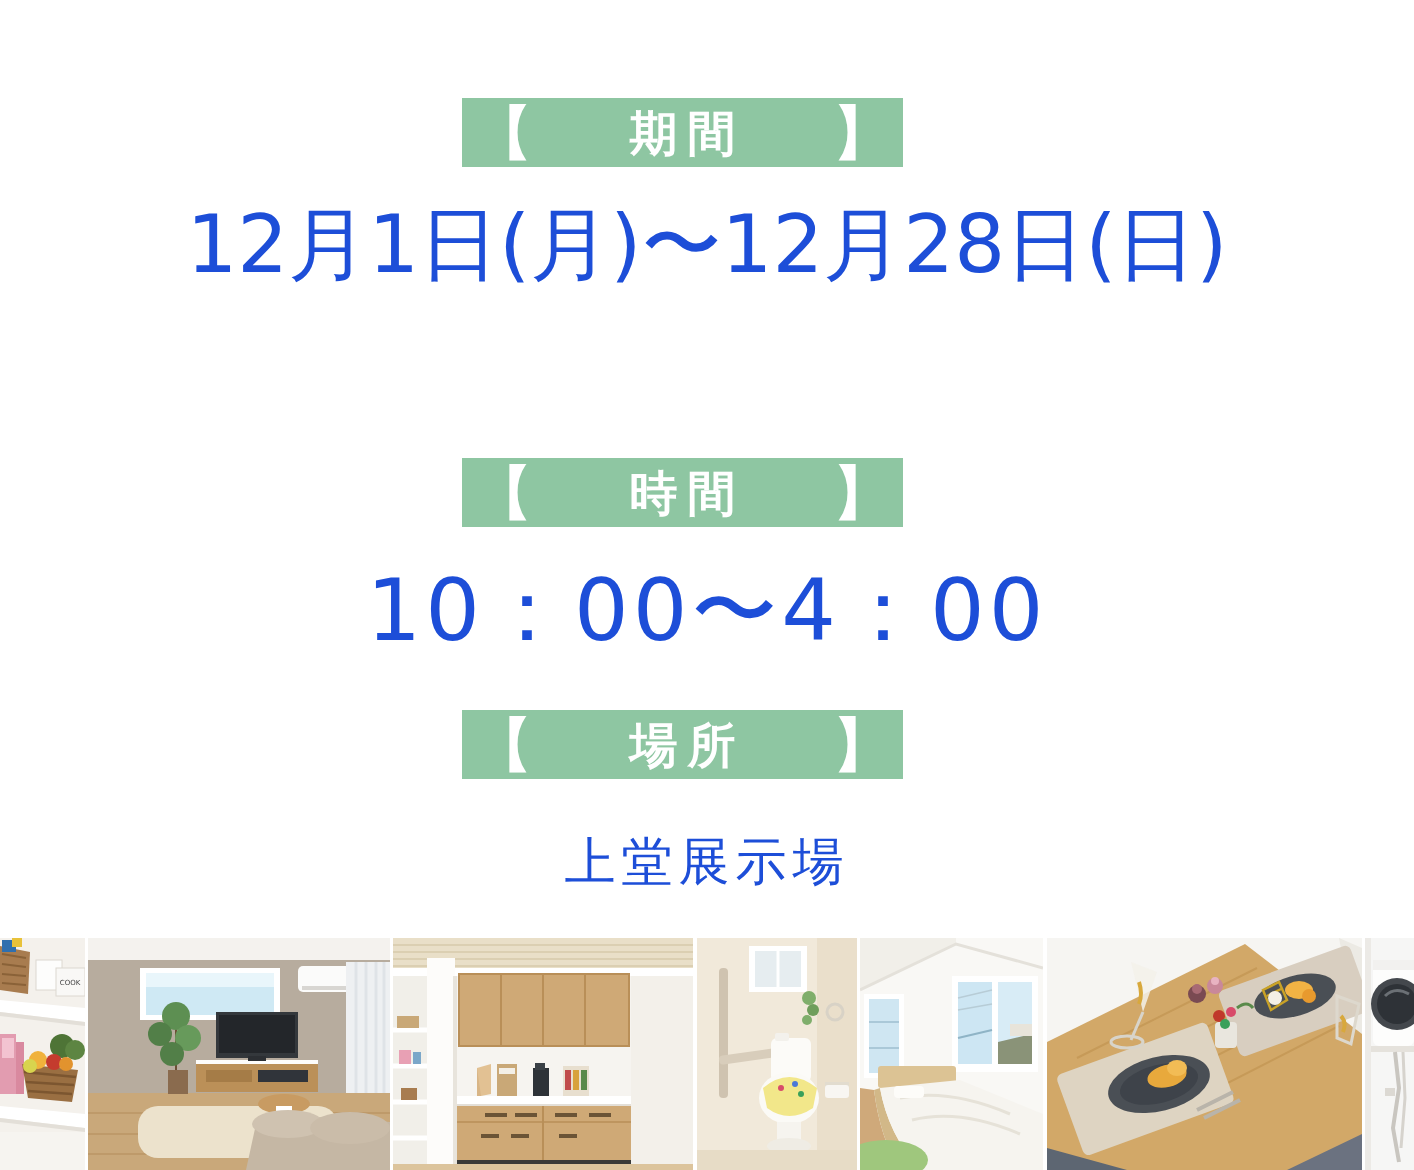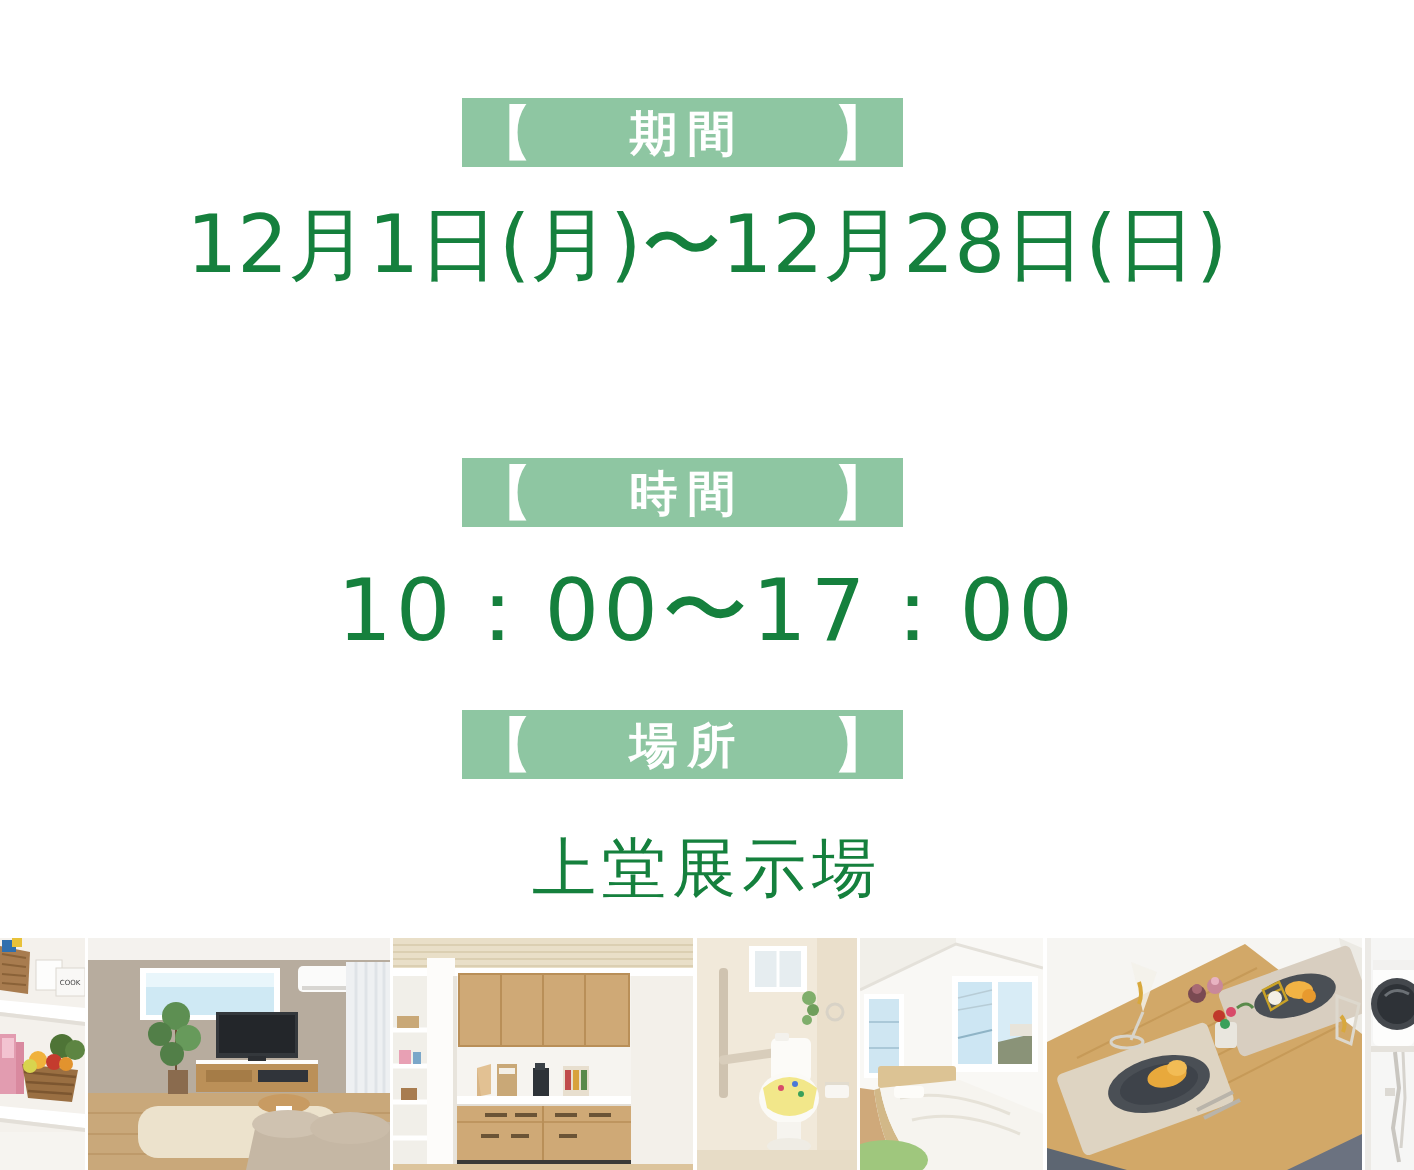--- a/index.html
+++ b/index.html
@@ -19,25 +19,25 @@
     font-size:48px; font-weight:bold; line-height:1;
     letter-spacing:10px; text-indent:10px;text-align:right;
   }
   #banner-period { top:98px; }
   #banner-time   { top:458px; }
   #banner-place  { top:710px; }
 
   
   .value-text {
     position:absolute; left:0; width:1414px; text-align:center;
-    color:#15803d; line-height:1; white-space:nowrap;
+    color:#1d4ed8; line-height:1; white-space:nowrap;
   }
   #value-period { top:205px; font-size:80px; }
   #value-time   { top:567px; font-size:86px; letter-spacing:4px; }
-  #value-place  { top:836px; font-size:64px; letter-spacing:6px; font-weight:500; }
+  #value-place  { top:836px; font-size:51px; letter-spacing:6px; font-weight:500; }
 
   
   .photo-strip { position:absolute; top:938px; left:0; width:1414px; height:232px; }
   .photo { position:absolute; top:0; height:232px; overflow:hidden; background:#eee; }
   .photo svg { display:block; }
   #photo-pantry  { left:0;      width:85px;  }
   #photo-living  { left:88px;   width:302px; }
   #photo-kitchen { left:393px;  width:300px; }
   #photo-toilet  { left:697px;  width:160px; }
   #photo-bedroom { left:860px;  width:183px; }
@@ -57,21 +57,21 @@
     </div>
     <div class="value-text" id="value-period">12月1日(月)〜12月28日(日)</div>
   </section>
 
   <section>
     <div class="banner" id="banner-time">
       <span class="bracket">【</span>
       <span class="banner-label">時間</span>
       <span class="bracket">】</span>
     </div>
-    <div class="value-text" id="value-time">10：00〜17：00</div>
+    <div class="value-text" id="value-time">10：00〜4：00</div>
   </section>
 
   <section>
     <div class="banner" id="banner-place">
       <span class="bracket">【</span>
       <span class="banner-label">場所</span>
       <span class="bracket">】</span>
     </div>
     <div class="value-text" id="value-place">上堂展示場</div>
   </section>

